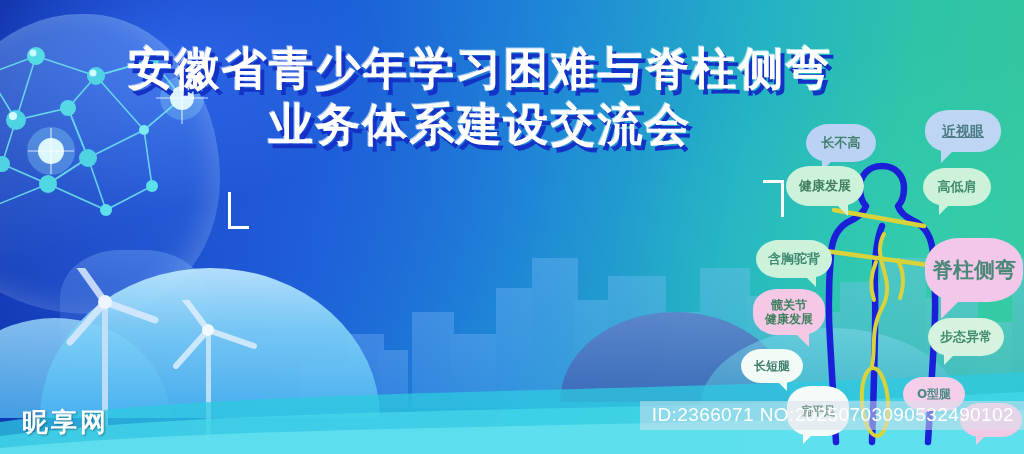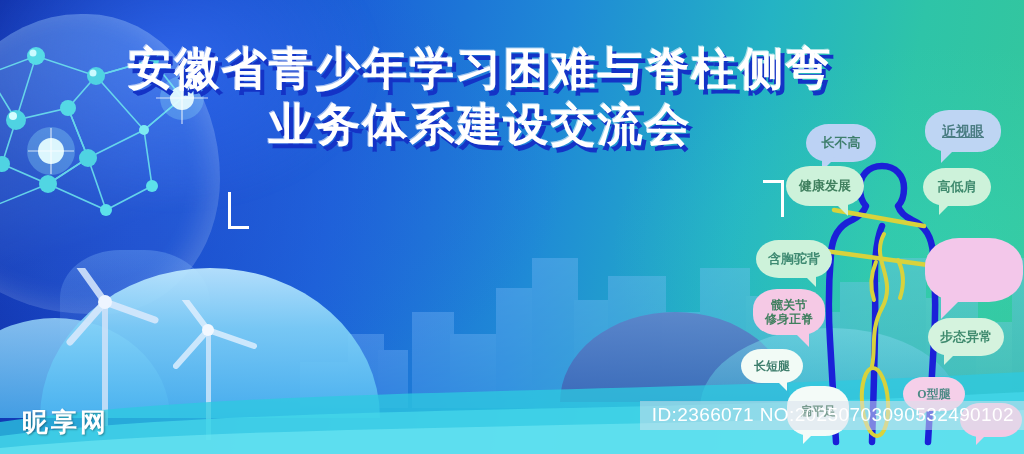--- a/index.html
+++ b/index.html
@@ -236,41 +236,42 @@
       </div>
       <div class="bub" style="left: 923px; top: 168px; width: 68px; height: 38px; background: rgb(205, 242, 218); color: rgb(63, 138, 110); font-size: 13px; border-radius: 24px / 20px; align-items: center;">
         <span style="white-space: pre-line;">高低肩</span>
         <span class="tail" style="left: 16px; bottom: -9px; border-width: 5.5px 2px 11px 11px; border-style: solid; border-color: rgb(205, 242, 218) transparent transparent rgb(205, 242, 218);"></span>
       </div>
       <div class="bub" style="left: 756px; top: 240px; width: 76px; height: 38px; background: rgb(205, 242, 218); color: rgb(63, 138, 114); font-size: 13px; border-radius: 24px / 20px;">
         <span style="white-space: pre-line;">含胸驼背</span>
         <span class="tail" style="right: 16px; bottom: -9px; border-width: 5.5px 11px 11px 2px; border-style: solid; border-color: rgb(205, 242, 218) rgb(205, 242, 218) transparent transparent;"></span>
       </div>
       <div class="bub" style="left: 925px; top: 238px; width: 98px; height: 64px; background: rgb(243, 199, 234); color: rgb(74, 136, 120); font-size: 21px; border-radius: 34px / 28px;">
+        <span style="white-space: pre-line;">脊柱侧弯</span>
         <span class="tail" style="left: 16px; bottom: -17px; border-width: 9.5px 2px 19px 19px; border-style: solid; border-color: rgb(243, 199, 234) transparent transparent rgb(243, 199, 234);"></span>
       </div>
       <div class="bub" style="left: 753px; top: 289px; width: 72px; height: 46px; background: rgb(245, 201, 229); color: rgb(63, 127, 94); font-size: 12px; border-radius: 24px / 20px;">
         <span style="white-space: pre-line;">髋关节
-修身正脊</span>
+健康发展</span>
         <span class="tail" style="right: 16px; bottom: -12px; border-width: 7px 14px 14px 2px; border-style: solid; border-color: rgb(245, 201, 229) rgb(245, 201, 229) transparent transparent;"></span>
       </div>
       <div class="bub" style="left: 928px; top: 318px; width: 76px; height: 38px; background: rgb(213, 243, 222); color: rgb(63, 138, 110); font-size: 13px; border-radius: 24px / 20px; align-items: center;">
         <span style="white-space: pre-line;">步态异常</span>
         <span class="tail" style="left: 16px; bottom: -9px; border-width: 5.5px 2px 11px 11px; border-style: solid; border-color: rgb(213, 243, 222) transparent transparent rgb(213, 243, 222);"></span>
       </div>
       <div class="bub" style="left: 741px; top: 349px; width: 62px; height: 34px; background: rgb(242, 251, 246); color: rgb(63, 127, 109); font-size: 12px; border-radius: 24px / 20px;">
         <span style="white-space: pre-line; text-align: right;">长短腿</span>
         <span class="tail" style="right: 16px; bottom: -8px; border-width: 5px 10px 10px 2px; border-style: solid; border-color: rgb(242, 251, 246) rgb(242, 251, 246) transparent transparent;"></span>
       </div>
       <div class="bub" style="left: 787px; top: 386px; width: 62px; height: 50px; background: rgb(244, 251, 248); color: #14532d; font-size: 12px; border-radius: 24px / 20px;">
         <span style="white-space: pre-line;">扁平足</span>
         <span class="tail" style="left: 16px; bottom: -8px; border-width: 5px 2px 10px 10px; border-style: solid; border-color: rgb(244, 251, 248) transparent transparent rgb(244, 251, 248);"></span>
       </div>
       <div class="bub" style="left: 903px; top: 377px; width: 62px; height: 34px; background: rgb(245, 207, 233); color: rgb(78, 138, 134); font-size: 12px; border-radius: 24px / 20px;">
-        <span style="white-space: pre-line; font-family: Liberation Serif, serif;">O型腿</span>
+        <span style="white-space: pre-line;">O型腿</span>
         <span class="tail" style="left: 16px; bottom: -8px; border-width: 5px 2px 10px 10px; border-style: solid; border-color: rgb(245, 207, 233) transparent transparent rgb(245, 207, 233);"></span>
       </div>
       <div class="bub" style="left: 960px; top: 403px; width: 62px; height: 34px; background: rgb(242, 201, 228); color: rgb(78, 138, 134); font-size: 12px; border-radius: 24px / 20px;">
         <span style="white-space: pre-line;"></span>
         <span class="tail" style="left: 16px; bottom: -8px; border-width: 5px 2px 10px 10px; border-style: solid; border-color: rgb(242, 201, 228) transparent transparent rgb(242, 201, 228);"></span>
       </div>
     </div>
 
   <div class="wm">
     <span class="wm-logo">昵享网</span>

